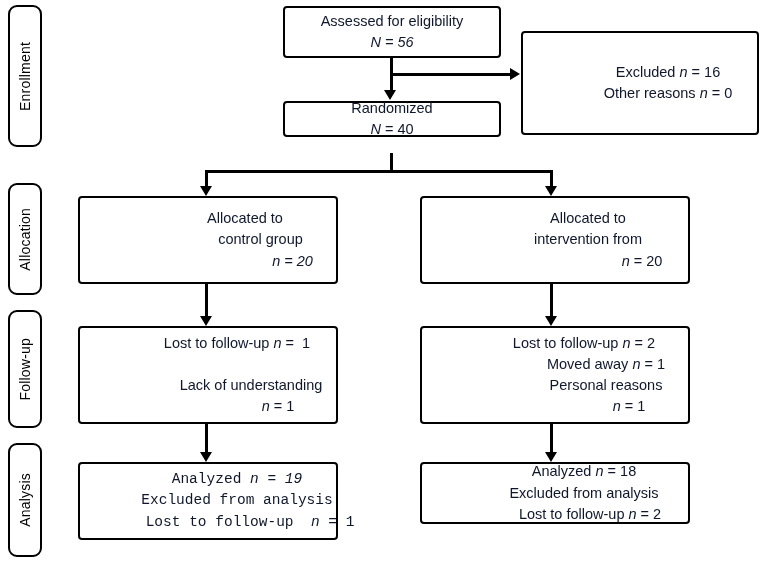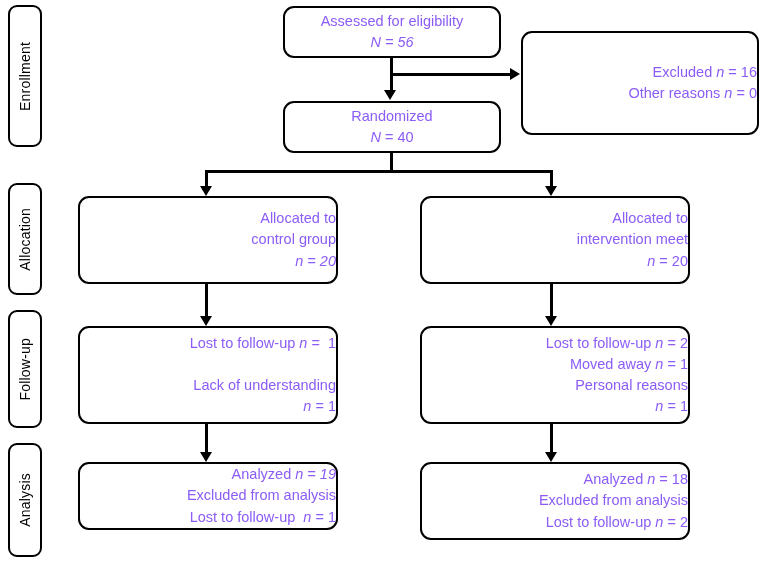--- a/index.html
+++ b/index.html
@@ -34,32 +34,32 @@
     letter-spacing: 0.2px;
     color: #000000;
     white-space: nowrap;
   }
 
   
   .box {
     position: absolute;
     box-sizing: border-box;
     border: 2.5px solid #000000;
-    border-radius: 11px;
+    border-radius: 4px;
     background: #ffffff;
     display: flex;
     flex-direction: column;
     justify-content: center;
-    color: #8b5cf6;
+    color: #0f172a;
     font-size: 14.5px;
     line-height: 1.45;
   }
   .box .ln { white-space: pre; }
   .box.center   { align-items: center; text-align: center; }
-  .box.left     { align-items: flex-end; text-align: left; padding-left: 44px; }
+  .box.left     { align-items: center; text-align: left; padding-left: 44px; }
   .box.left .ln { padding-left: 12px; }
 
   i.v { font-style: italic; }
 
   
   .vline, .hline {
     position: absolute;
     background: #000000;
   }
   .vline { width: 3px; }
@@ -110,41 +110,41 @@
     <div class="ln"><span>Excluded </span><i class="v">n</i><span> = 16</span></div>
     <div class="ln"><span>Other reasons </span><i class="v">n</i><span> = 0</span></div>
   </div>
 
   <div class="vline" style="left:390px; top:58px; height:36px;"></div>
   <div class="arrow-down" style="left:383.5px; top:90px;"></div>
 
   <div class="hline" style="left:390px; top:73px; width:122px;"></div>
   <div class="arrow-right" style="left:510px; top:68px;"></div>
 
-  <div class="box center" style="left:283px; top:101px; width:218px; height:52px;">
+  <div class="box center" style="left:283px; top:101px; width:218px; height:36px;">
     <div class="ln">Randomized</div>
     <div class="ln"><i class="v">N</i><span> = 40</span></div>
   </div>
 
   <div class="vline" style="left:390px; top:153px; height:20px;"></div>
   <div class="hline" style="left:205px; top:170px; width:348px;"></div>
   <div class="vline" style="left:205px; top:170px; height:22px;"></div>
   <div class="arrow-down" style="left:199.5px; top:186px;"></div>
   <div class="vline" style="left:550px; top:170px; height:22px;"></div>
   <div class="arrow-down" style="left:544.5px; top:186px;"></div>
 
   <div class="box left" style="left:78px; top:196px; width:260px; height:88px;">
     <div class="ln" style="padding-left:30px;">Allocated to</div>
     <div class="ln" style="padding-left:30px;margin-left:31px;">control group</div>
     <div class="ln" style="padding-left:125px;"><i class="v">n = 20</i></div>
   </div>
 
   <div class="box left" style="left:420px; top:196px; width:270px; height:88px;">
     <div class="ln" style="padding-left:22px;">Allocated to</div>
-    <div class="ln" style="padding-left:22px;">intervention meet</div>
+    <div class="ln" style="padding-left:22px;">intervention from</div>
     <div class="ln" style="padding-left:130px;"><i class="v">n</i><span> = 20</span></div>
   </div>
 
   <div class="vline" style="left:205px; top:284px; height:36px;"></div>
   <div class="arrow-down" style="left:199.5px; top:316px;"></div>
 
   <div class="vline" style="left:550px; top:284px; height:36px;"></div>
   <div class="arrow-down" style="left:544.5px; top:316px;"></div>
 
   <div class="box left" style="left:78px; top:326px; width:260px; height:98px;">
@@ -160,25 +160,25 @@
     <div class="ln" style="padding-left:58px;">Personal reasons</div>
     <div class="ln" style="padding-left:104px;"><i class="v">n</i><span> = 1</span></div>
   </div>
 
   <div class="vline" style="left:205px; top:424px; height:34px;"></div>
   <div class="arrow-down" style="left:199.5px; top:452px;"></div>
 
   <div class="vline" style="left:550px; top:424px; height:34px;"></div>
   <div class="arrow-down" style="left:544.5px; top:452px;"></div>
 
-  <div class="box left" style="left:78px; top:462px; width:260px; height:68px;">
+  <div class="box left" style="left:78px; top:462px; width:260px; height:78px;font-family:Liberation Mono, monospace;">
     <div class="ln" style="padding-left:14px;"><span>Analyzed </span><i class="v">n = 19</i></div>
     <div class="ln" style="padding-left:14px;">Excluded from analysis</div>
     <div class="ln" style="padding-left:14px;"><span>   Lost to follow-up  </span><i class="v">n</i><span> = 1</span></div>
   </div>
 
-  <div class="box left" style="left:420px; top:462px; width:270px; height:78px;">
+  <div class="box left" style="left:420px; top:462px; width:270px; height:62px;">
     <div class="ln" style="padding-left:14px;"><span>Analyzed </span><i class="v">n</i><span> = 18</span></div>
     <div class="ln" style="padding-left:14px;">Excluded from analysis</div>
     <div class="ln" style="padding-left:14px;"><span>   Lost to follow-up </span><i class="v">n</i><span> = 2</span></div>
   </div>
 
 </div>
 
 </body></html>

